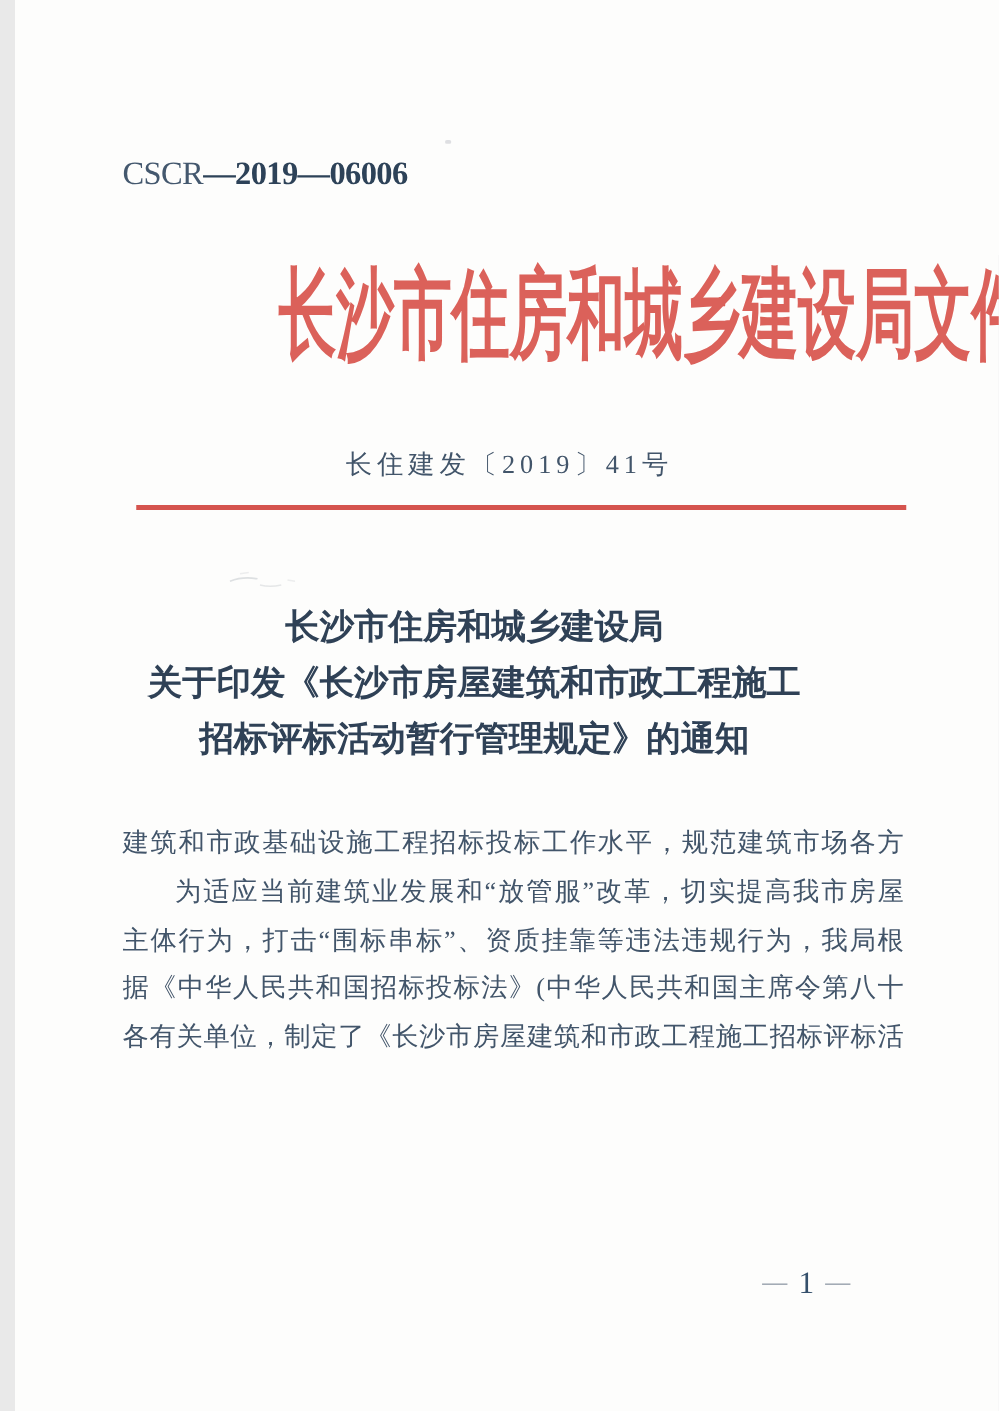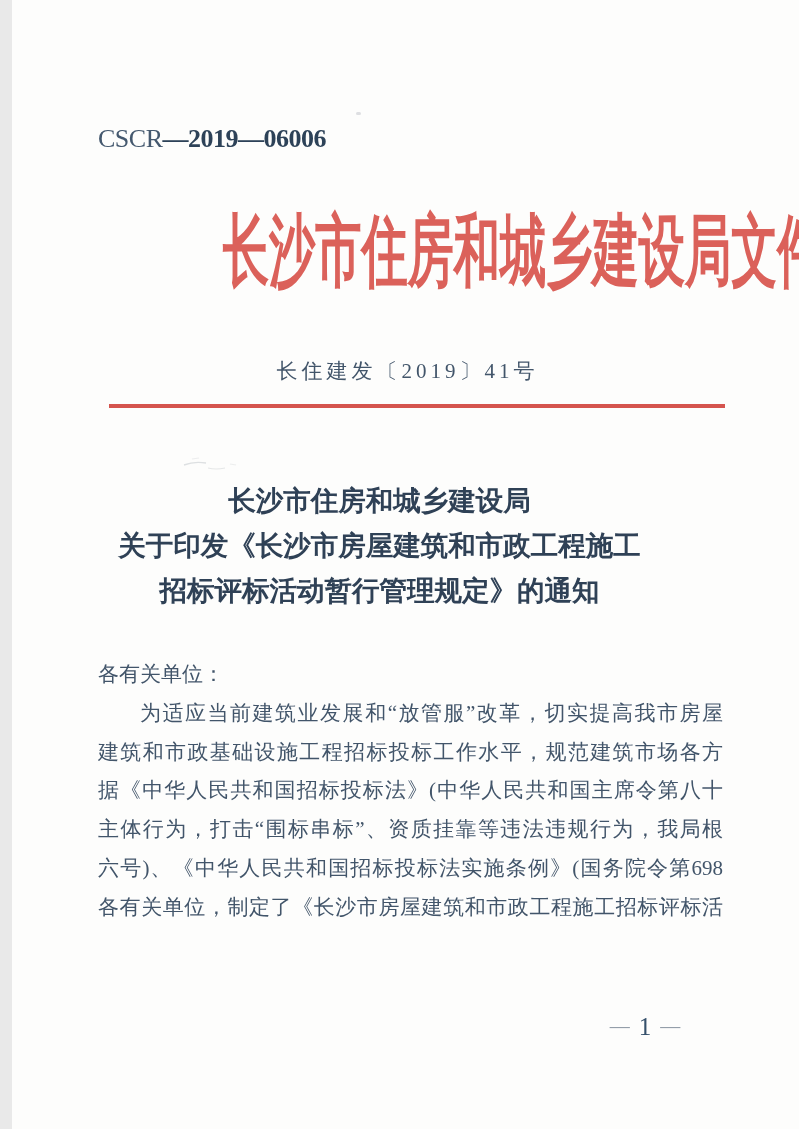--- a/index.html
+++ b/index.html
@@ -159,26 +159,24 @@
     </svg>
   </div>
 
   <div class="notice-title">
     <div class="title-line">长沙市住房和城乡建设局</div>
     <div class="title-line">关于印发《长沙市房屋建筑和市政工程施工</div>
     <div class="title-line">招标评标活动暂行管理规定》的通知</div>
   </div>
 
   <div class="body-block">
-    <div class="salutation">各有关单位：</div>
+    <div class="bline">建筑和市政基础设施工程招标投标工作水平，规范建筑市场各方</div>
     <div class="bline indent">为适应当前建筑业发展和“放管服”改革，切实提高我市房屋</div>
-    <div class="bline">建筑和市政基础设施工程招标投标工作水平，规范建筑市场各方</div>
+    <div class="bline">主体行为，打击“围标串标”、资质挂靠等违法违规行为，我局根</div>
     <div class="bline">据《中华人民共和国招标投标法》(中华人民共和国主席令第八十</div>
-    <div class="bline">主体行为，打击“围标串标”、资质挂靠等违法违规行为，我局根</div>
-    <div class="bline">六号)、《中华人民共和国招标投标法实施条例》(国务院令第698</div>
     <div class="bline">各有关单位，制定了《长沙市房屋建筑和市政工程施工招标评标活动</div>
   </div>
 
   <div class="page-number">
     <span class="pn-dash">—</span>
     <span class="pn-value">1</span>
     <span class="pn-dash">—</span>
   </div>
 
 </div>

